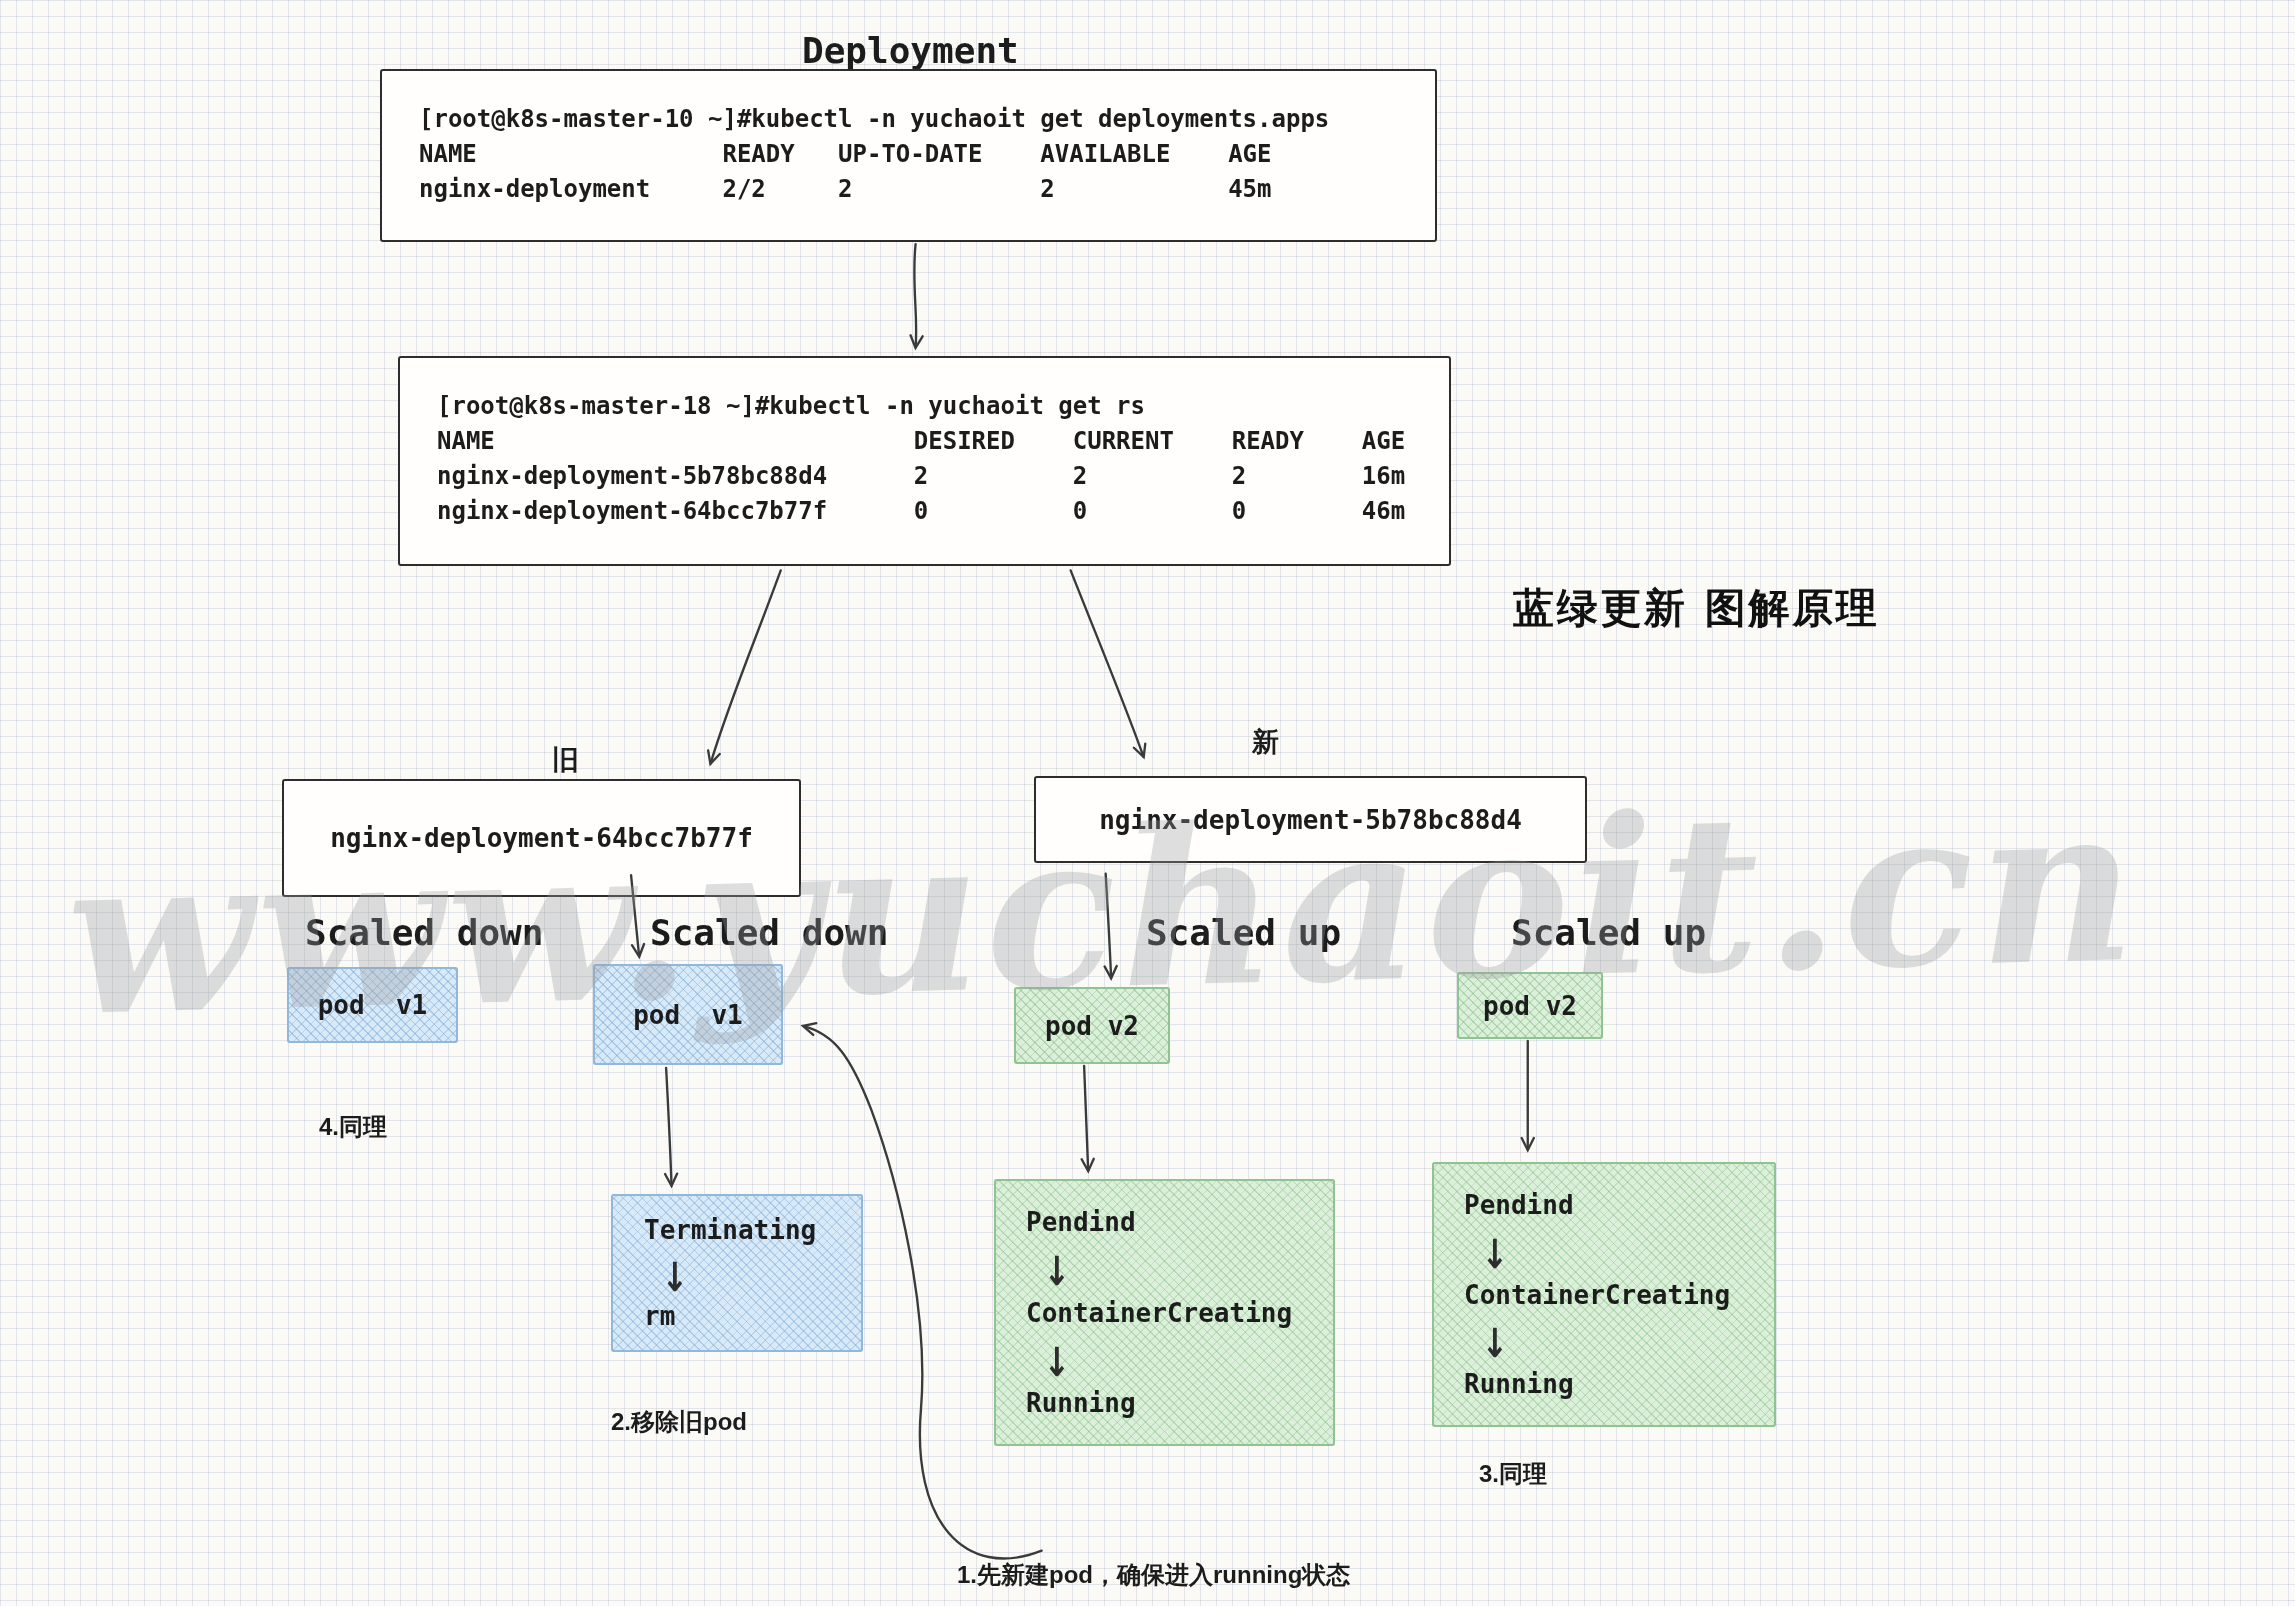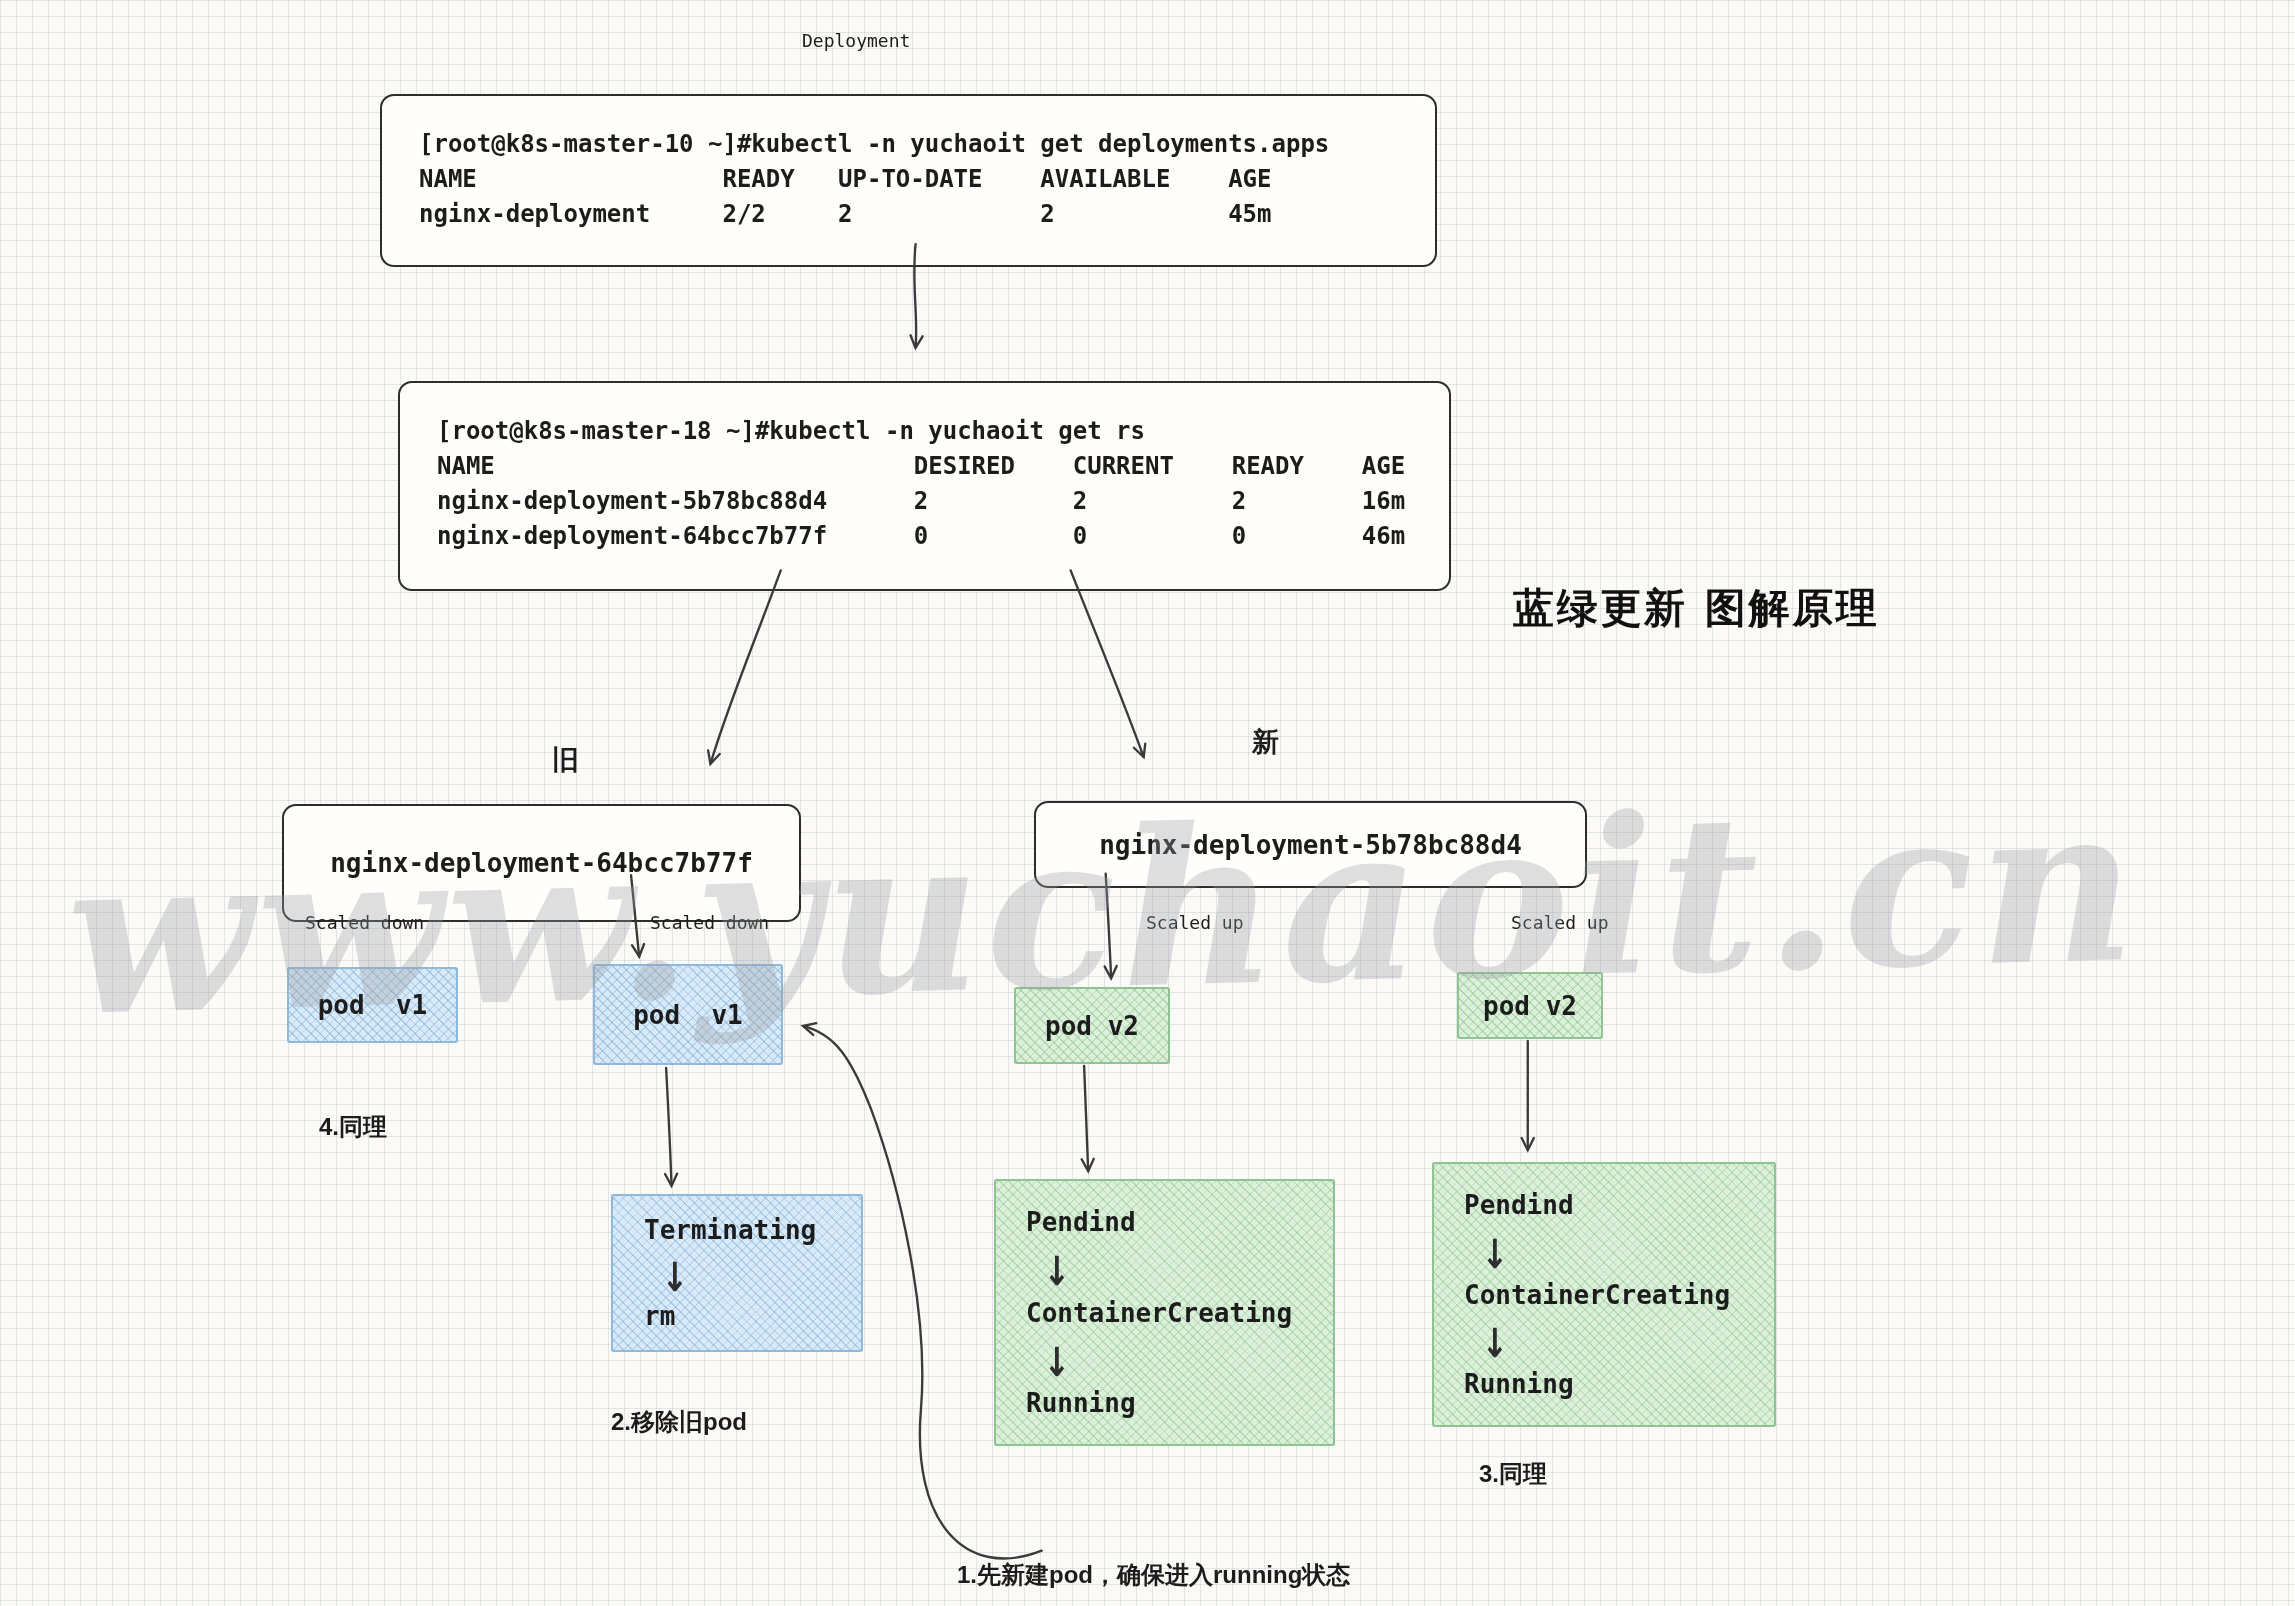--- a/index.html
+++ b/index.html
@@ -15,33 +15,32 @@
     background-color: #fbfaf7;
     background-image:
       linear-gradient(rgba(125,145,165,.20) 1px, transparent 1px),
       linear-gradient(90deg, rgba(125,145,165,.20) 1px, transparent 1px);
     background-size: 16px 16px;
   }
   .abs { position: absolute; }
   .sketch {
     border: 2.4px solid #2d2d2d;
     background: #fffefc;
-    border-radius: 14px;
-    margin-top: 25px;
+    border-radius: 3px;
   }
   .term {
     font-weight: bold;
     font-size: 24px;
     line-height: 35px;
     white-space: pre;
     font-family: "DejaVu Sans Mono", monospace;
   }
   .termbox { padding: 31px 37px; }
   .toplabel {
-    font-weight: normal; font-size: 18px;
+    font-weight: bold; font-size: 36px;
     font-family: "DejaVu Sans Mono", "DejaVu Sans", monospace;
   }
   .cjk {
     font-family: "DejaVu Sans", "Liberation Sans", sans-serif;
     font-weight: bold;
   }
   .rsname {
     display: flex; align-items: center; justify-content: center;
     font-weight: bold; font-size: 26px; white-space: pre;
   }

